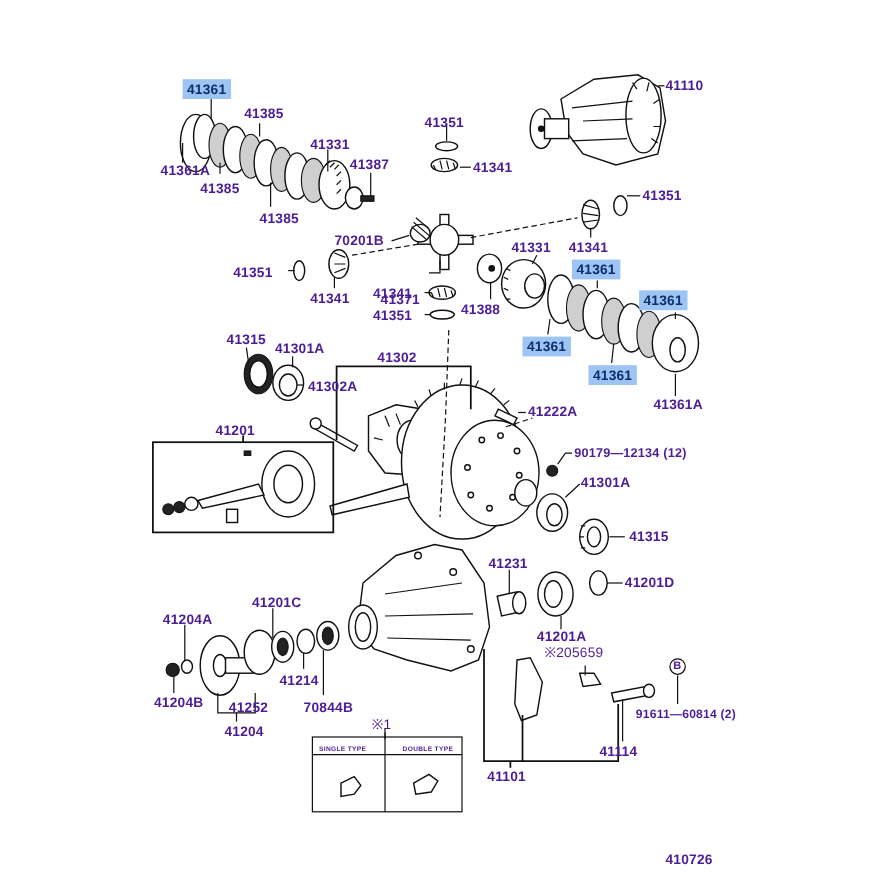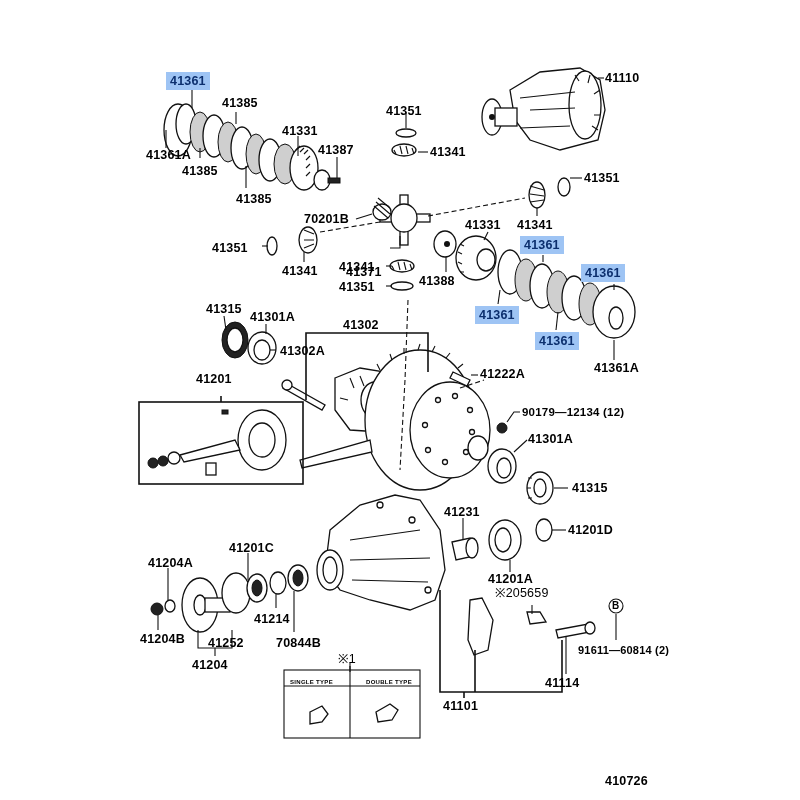--- a/index.html
+++ b/index.html
@@ -1,20 +1,20 @@
 <!DOCTYPE html>
 <html><head>
 <meta charset="utf-8">
 <style>
   html, body { margin: 0; padding: 0; background: #ffffff; }
   body { width: 800px; height: 800px; position: relative; overflow: hidden;
          font-family: "Liberation Sans", sans-serif; }
   #canvas { position: absolute; left: 0; top: 0; width: 734px; height: 800px; }
   .lbl { position: absolute; font-family: "Liberation Sans", sans-serif; font-weight: bold;
-         font-size: 12.5px; color: #000000; white-space: nowrap; line-height: 14px; letter-spacing: 0.2px; }
+         font-size: 12.5px; color: #4c1d95; white-space: nowrap; line-height: 14px; letter-spacing: 0.2px; }
   .hl { background: #9ec4f4; color: #0c2f6e; padding: 2px 4px; }
   .small { font-size: 6px; letter-spacing: 0.3px; }
   svg { position: absolute; left: 0; top: 0; }
   .ln { stroke: #111; stroke-width: 1.6; fill: none; }
   .thin { stroke: #111; stroke-width: 1.1; fill: none; }
   .dash { stroke: #111; stroke-width: 1.1; fill: none; stroke-dasharray: 5 3; }
   .part { stroke: #111; stroke-width: 1.3; fill: #fff; }
   .dark { fill: #222; stroke: #111; stroke-width: 1; }
   .grey { fill: #cfcfcf; stroke: #111; stroke-width: 1; }
 </style>
@@ -280,39 +280,39 @@
 <span class="lbl hl" style="left: 581px; top: 264px; background: rgb(158, 196, 244);">41361</span>
 <span class="lbl hl" style="left: 475px; top: 306px; background: rgb(158, 196, 244);">41361</span>
 <span class="lbl hl" style="left: 535px; top: 332px; background: rgb(158, 196, 244);">41361</span>
 <span class="lbl" style="left:594px;top:361px;">41361A</span>
 
 <span class="lbl" style="left:206px;top:302px;">41315</span>
 <span class="lbl" style="left:250px;top:310px;">41301A</span>
 <span class="lbl" style="left:343px;top:318px;">41302</span>
 <span class="lbl" style="left:280px;top:344px;">41302A</span>
 <span class="lbl" style="left:480px;top:367px;">41222A</span>
-<span class="lbl" style="left:196px;top:372px;">41201</span>
+<span class="lbl" style="left:196px;top:384px;">41201</span>
 <span class="lbl" style="left:522px;top:405px;font-size:11.5px;">90179—12134 (12)</span>
 <span class="lbl" style="left:528px;top:432px;">41301A</span>
 <span class="lbl" style="left:572px;top:481px;">41315</span>
 
 <span class="lbl" style="left:444px;top:505px;">41231</span>
 <span class="lbl" style="left:568px;top:523px;">41201D</span>
 <span class="lbl" style="left:488px;top:572px;">41201A</span>
 <span class="lbl" style="left:495px;top:586px;font-weight:normal;">※205659</span>
 <span class="lbl" style="left:612px;top:599px;font-size:10px;">B</span>
 <span class="lbl" style="left:578px;top:643px;font-size:11px;">91611—60814 (2)</span>
 
 <span class="lbl" style="left:148px;top:556px;">41204A</span>
 <span class="lbl" style="left:229px;top:541px;">41201C</span>
 <span class="lbl" style="left:140px;top:632px;">41204B</span>
 <span class="lbl" style="left:254px;top:612px;">41214</span>
 <span class="lbl" style="left:208px;top:636px;">41252</span>
 <span class="lbl" style="left:276px;top:636px;">70844B</span>
-<span class="lbl" style="left:192px;top:658px;">41204</span>
+<span class="lbl" style="left:204px;top:658px;">41204</span>
 
 <span class="lbl" style="left:545px;top:676px;">41114</span>
 <span class="lbl" style="left:443px;top:699px;">41101</span>
 <span class="lbl" style="left:338px;top:652px;font-weight:normal;">※1</span>
 
 <span class="lbl small" style="left:290px;top:675px;">SINGLE TYPE</span>
 <span class="lbl small" style="left:366px;top:675px;">DOUBLE TYPE</span>
 
 <span class="lbl" style="left:605px;top:774px;">410726</span>
 

